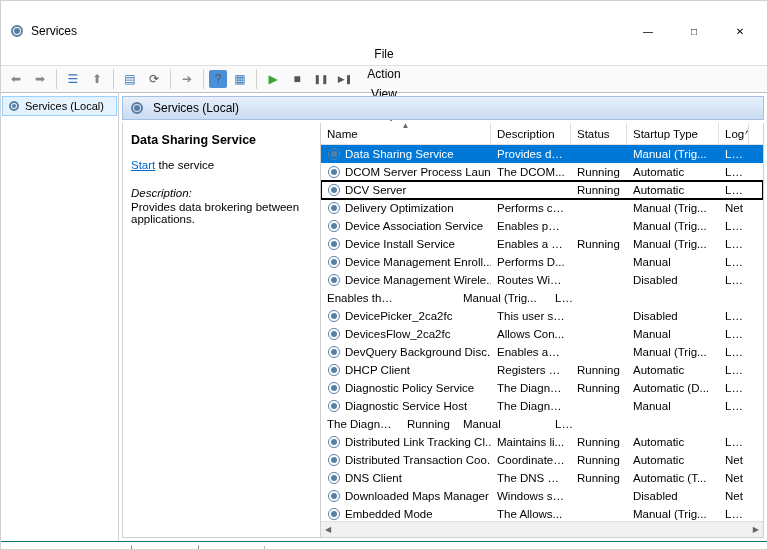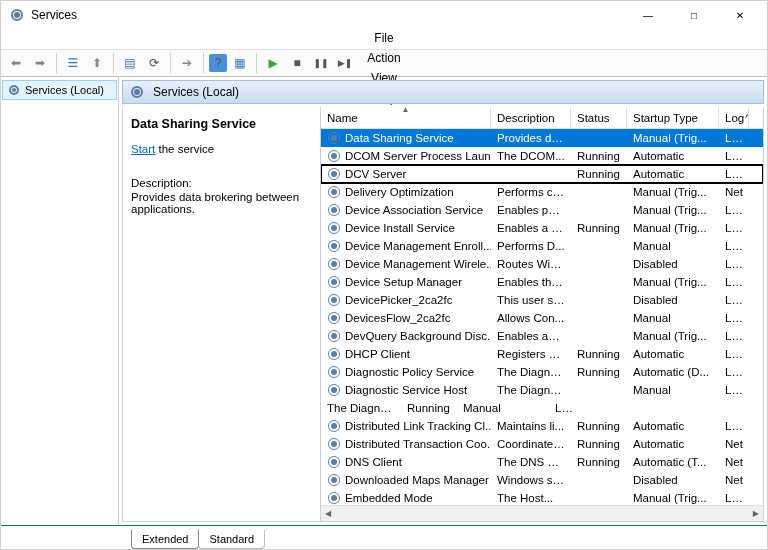--- a/index.html
+++ b/index.html
@@ -1,17 +1,17 @@
 <!DOCTYPE html>
 <html><head>
 <meta charset="utf-8">
 <style>
   * { box-sizing: border-box; margin: 0; padding: 0; }
   body { font-family: "Segoe UI", Tahoma, sans-serif; font-size: 12px; color: #000; background: #fff; width: 768px; height: 550px; overflow: hidden; border:1px solid #d0d0d0;}
-  .titlebar { height: 28px; display: flex; align-items: center; padding: 8px 4px; }
+  .titlebar { height: 28px; display: flex; align-items: center; padding: 8px 4px; margin-top: 16px; }
   .titlebar .app-icon { width: 16px; height: 16px; margin: 0 6px 0 4px; position:relative; }
   .gear-icon::before { content:''; position:absolute; inset:2px; border:2px solid #5a7fa6; border-radius:50%; }
   .gear-icon::after { content:''; position:absolute; inset:5px; background:#5a7fa6; border-radius:50%; }
   .titlebar .title { flex:1; font-size:12px; }
   .winctrls { display:flex; }
   .winctrls div { width:46px; height:28px; display:flex; align-items:center; justify-content:center; font-family:"Segoe MDL2 Assets","Segoe UI Symbol",sans-serif; font-size:10px; }
   .menubar { height:20px; display:flex; align-items:center; padding: 0 6px; gap:2px;flex-direction:column; }
   .menubar span { padding: 2px 8px; }
   .toolbar { height:28px; border-top:1px solid #e0e0e0; border-bottom:1px solid #c0c0c0; display:flex; align-items:center; padding:0 4px; gap:2px; background:#fafafa;}
   .toolbar .btn { width:22px; height:22px; display:flex; align-items:center; justify-content:center; border:1px solid transparent; border-radius:2px; font-size:12px; color:#555;}
@@ -35,21 +35,21 @@
   .tree { width:118px; border-right:1px solid #d0d0d0; padding:2px 0;}
   .tree-item { padding:2px 4px; display:flex; align-items:center; gap:4px; background:#e5f3ff; border:1px solid #99d1ff; margin:1px; font-size:11px;}
   .tree-item .ic{width:14px;height:14px;position:relative;}
   .right { flex:1; display:flex; flex-direction:column; overflow:hidden;}
   .header-bar{ height:24px; background:linear-gradient(#e8f0fb,#c9dcf2); border:1px solid #a8c0e0; margin:3px; display:flex; align-items:center; padding:0 6px; gap:8px; font-size:12px;}
   .header-bar .ic{width:16px;height:16px;position:relative;}
   .panels{ flex:1; display:flex; overflow:hidden; margin:0 3px 3px 3px; border:1px solid #d0d0d0; border-top:none;}
   .detail-pane{ width:198px; padding:10px 8px; border-right:1px solid #d0d0d0; font-size:11.5px; overflow:hidden;}
   .detail-pane h3{ font-size:12.5px; font-weight:600; margin-bottom:12px;}
   .detail-pane a{color:#0066cc;}
-  .detail-pane .desc-label{margin-top:22px; margin-bottom:2px;}
+  .detail-pane .desc-label{margin-top:16px; margin-bottom:2px;font-style:italic;}
   .grid-wrap{flex:1; display:flex; flex-direction:column; overflow:hidden; position:relative;}
   .grid-head{ display:flex; border-bottom:1px solid #e0e0e0; height:22px; align-items:center; font-size:11.5px;}
   .grid-head > div{ padding:0 6px; border-right:1px solid #e0e0e0; height:100%; display:flex; align-items:center; position:relative; overflow:hidden; white-space:nowrap;}
   .col-name{width:170px;}
   .col-desc{width:80px;}
   .col-stat{width:56px;}
   .col-start{width:92px;}
   .col-log{width:30px;}
   .sortglyph{ position:absolute; left:50%; top:-2px; transform:translateX(-50%); font-size:8px; color:#666;}
   .grid-body{ flex:1; overflow-y:scroll; overflow-x:hidden; font-size:11.5px;}
@@ -222,24 +222,20 @@
               <div class="col-name">
                 <div class="svc-ic"></div>
                 <span>Device Management Wirele...</span>
               </div>
               <div class="col-desc">Routes Wire...</div>
               <div class="col-stat"></div>
               <div class="col-start">Disabled</div>
               <div class="col-log">Loc</div>
             </div>
             <div class="row">
-              <div class="col-name">
-                <div class="svc-ic"></div>
-                <span>Device Setup Manager</span>
-              </div>
               <div class="col-desc">Enables the ...</div>
               <div class="col-stat"></div>
               <div class="col-start">Manual (Trig...</div>
               <div class="col-log">Loc</div>
             </div>
             <div class="row">
               <div class="col-name">
                 <div class="svc-ic"></div>
                 <span>DevicePicker_2ca2fc</span>
               </div>
@@ -342,21 +338,21 @@
               <div class="col-desc">Windows se...</div>
               <div class="col-stat"></div>
               <div class="col-start">Disabled</div>
               <div class="col-log">Net</div>
             </div>
             <div class="row">
               <div class="col-name">
                 <div class="svc-ic"></div>
                 <span>Embedded Mode</span>
               </div>
-              <div class="col-desc">The Host...</div>
+              <div class="col-desc">The Allows...</div>
               <div class="col-stat"></div>
               <div class="col-start">Manual (Trig...</div>
               <div class="col-log">Loc</div>
             </div>
           </div>
         <div class="hscroll">
           <span class="tr">◀</span>
           <div class="track"></div>
           <span class="tr">▶</span>
         </div>

